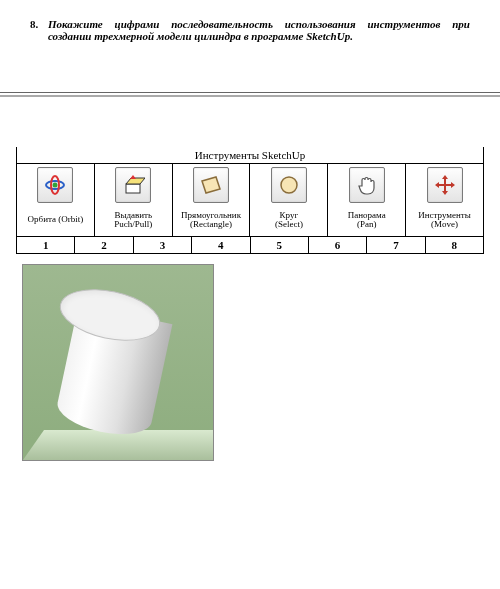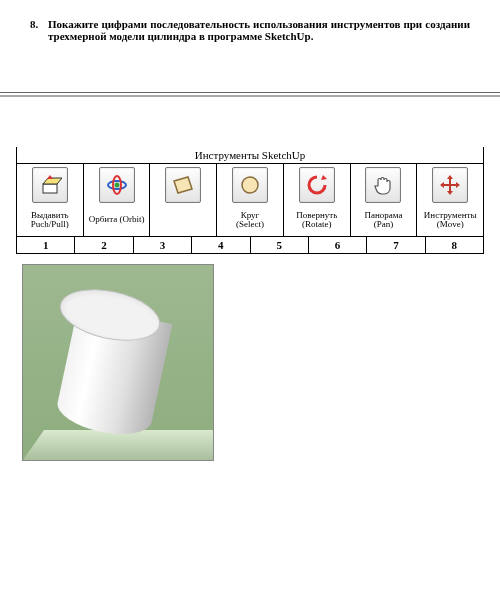--- a/index.html
+++ b/index.html
@@ -10,21 +10,21 @@
     width: 500px;
     font-size: 11px;
     color: #000;
   }
   .question {
     padding: 18px 30px 10px 30px;
     font-weight: bold;
     display: flex;
   }
   .qnum { min-width: 18px; }
-  .qtext { text-align: justify; }
+  .qtext { text-align: justify; font-style: italic; }
   .divider {
     border-top: 1px solid #666;
     border-bottom: 2px solid #aaa;
     height: 2px;
     margin-top: 40px;
     margin-bottom: 50px;
   }
   .tools-wrap {
     margin: 0 16px;
   }
@@ -134,68 +134,60 @@
 
 <div class="divider"></div>
 
 <div class="tools-wrap">
   <div class="tools-title">Инструменты SketchUp</div>
   <div class="tools-row">
 
     <div class="tool-cell">
       <div class="tool-icon">
         <svg width="24" height="24" viewBox="0 0 24 24">
+            <ellipse cx="12" cy="12" rx="9" ry="4" fill="none" stroke="#2a60c8" stroke-width="2"></ellipse>
+            <ellipse cx="12" cy="12" rx="4" ry="9" fill="none" stroke="#d33" stroke-width="2"></ellipse>
+            <circle cx="12" cy="12" r="2.5" fill="#31a23a"></circle>
+          </svg>
+      </div>
+      <div class="tool-label">Орбита (Orbit)</div>
+    </div>
+
+    <div class="tool-cell">
+      <div class="tool-icon">
+        <svg width="24" height="24" viewBox="0 0 24 24">
             <rect x="5" y="11" width="14" height="9" fill="#fff" stroke="#333"></rect>
             <polygon points="5,11 10,5 24,5 19,11" fill="#f6e27a" stroke="#333"></polygon>
             <polygon points="12,2 9,6 15,6" fill="#d33"></polygon>
           </svg>
       </div>
       <div class="tool-label">Выдавить
 Puch/Pull)</div>
     </div>
 
     <div class="tool-cell">
       <div class="tool-icon">
         <svg width="24" height="24" viewBox="0 0 24 24">
-            <ellipse cx="12" cy="12" rx="9" ry="4" fill="none" stroke="#2a60c8" stroke-width="2"></ellipse>
-            <ellipse cx="12" cy="12" rx="4" ry="9" fill="none" stroke="#d33" stroke-width="2"></ellipse>
-            <circle cx="12" cy="12" r="2.5" fill="#31a23a"></circle>
-          </svg>
-      </div>
-      <div class="tool-label">Орбита (Orbit)</div>
-    </div>
-
-    <div class="tool-cell">
-      <div class="tool-icon">
-        <svg width="24" height="24" viewBox="0 0 24 24">
             <polygon points="3,8 17,4 21,16 7,20" fill="#f7e5b5" stroke="#8a6d3b" stroke-width="1.5"></polygon>
           </svg>
       </div>
+      <div class="tool-label">Прямоугольник
+(Rectangle)</div>
     </div>
 
     <div class="tool-cell">
       <div class="tool-icon">
         <svg width="24" height="24" viewBox="0 0 24 24">
             <circle cx="12" cy="12" r="8" fill="#f7e5b5" stroke="#8a6d3b" stroke-width="1.5"></circle>
           </svg>
       </div>
       <div class="tool-label">Круг
 (Select)</div>
     </div>
 
-    <div class="tool-cell">
-      <div class="tool-icon">
-        <svg width="24" height="24" viewBox="0 0 24 24">
-            <path d="M12 4a8 8 0 1 0 8 8" fill="none" stroke="#d33" stroke-width="3"></path>
-            <polygon points="18,2 22,6 16,7" fill="#d33"></polygon>
-          </svg>
-      </div>
-      <div class="tool-label">Повернуть
-(Rotate)</div>
-    </div>
 
 
     <div class="tool-cell">
       <div class="tool-icon">
         <svg width="24" height="24" viewBox="0 0 24 24">
             <path d="M7 12v-5a1.5 1.5 0 0 1 3 0v-1a1.5 1.5 0 0 1 3 0v1a1.5 1.5 0 0 1 3 0v2a1.5 1.5 0 0 1 3 0v6c0 3-2 6-6 6h-2c-3 0-5-2-6-5l-1-3 3 0z" fill="#fff" stroke="#555" stroke-width="1.2"></path>
           </svg>
       </div>
       <div class="tool-label">Панорама
 (Pan)</div>

